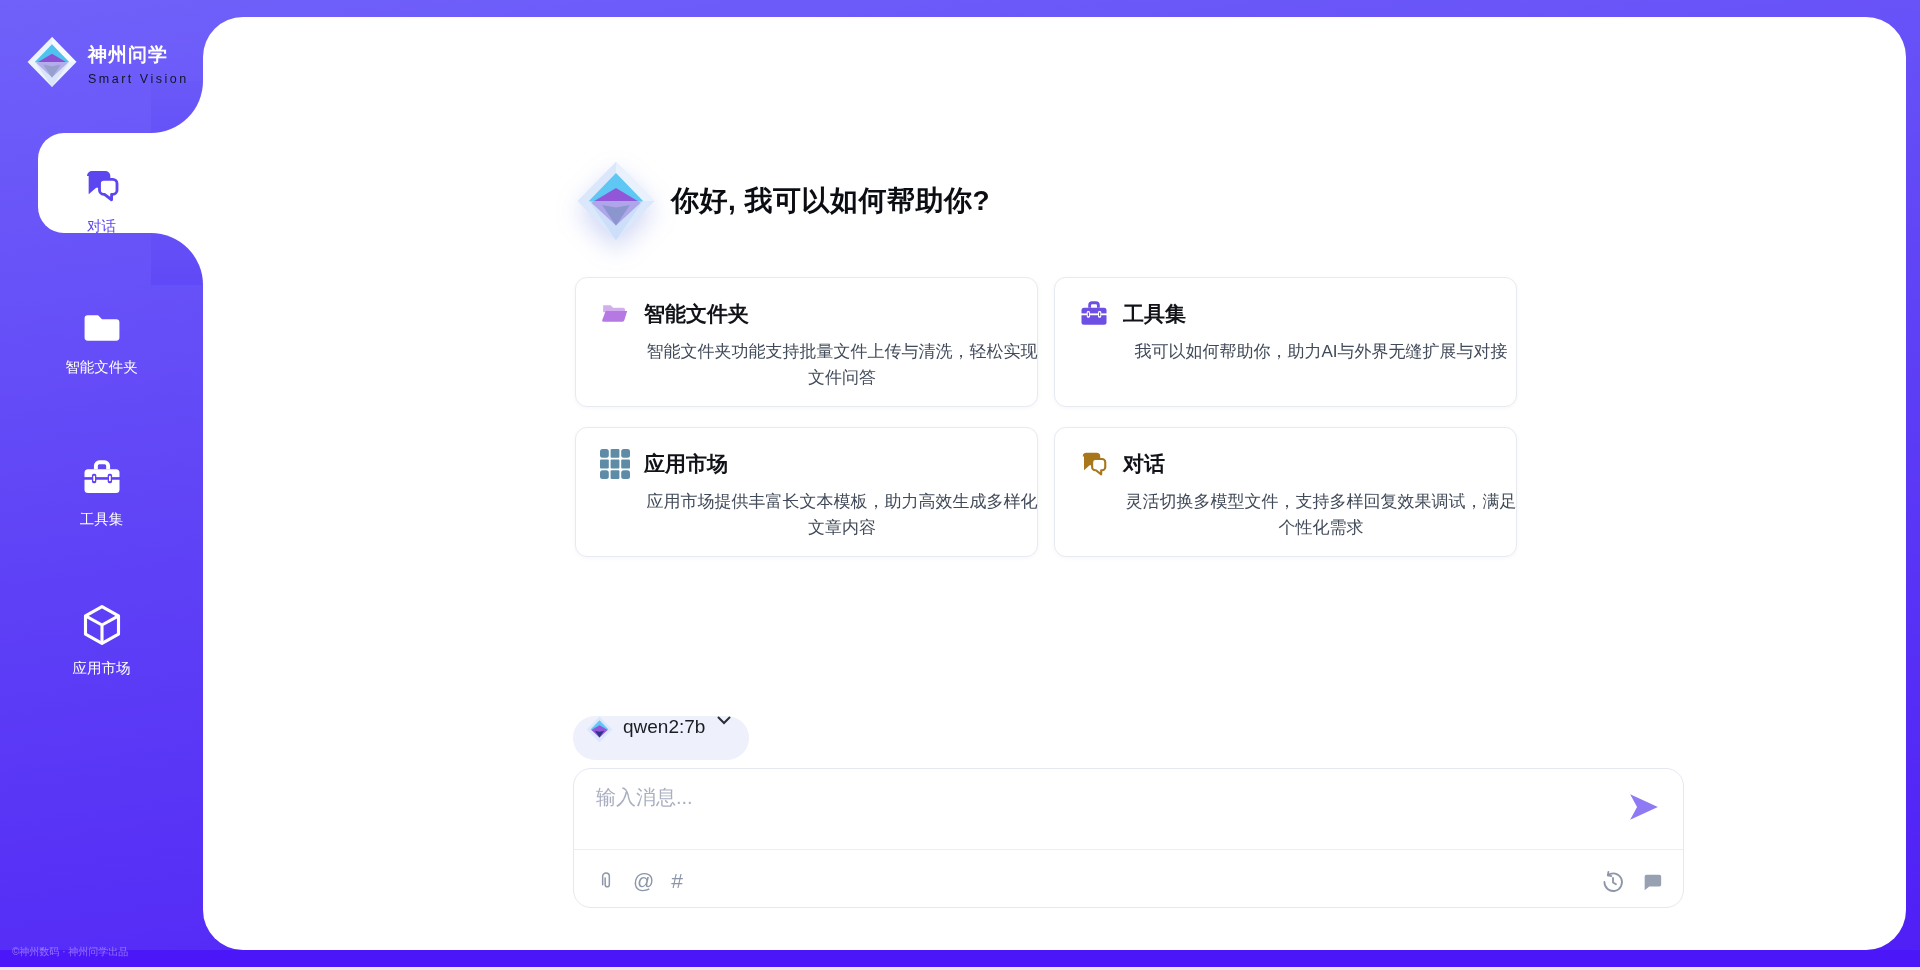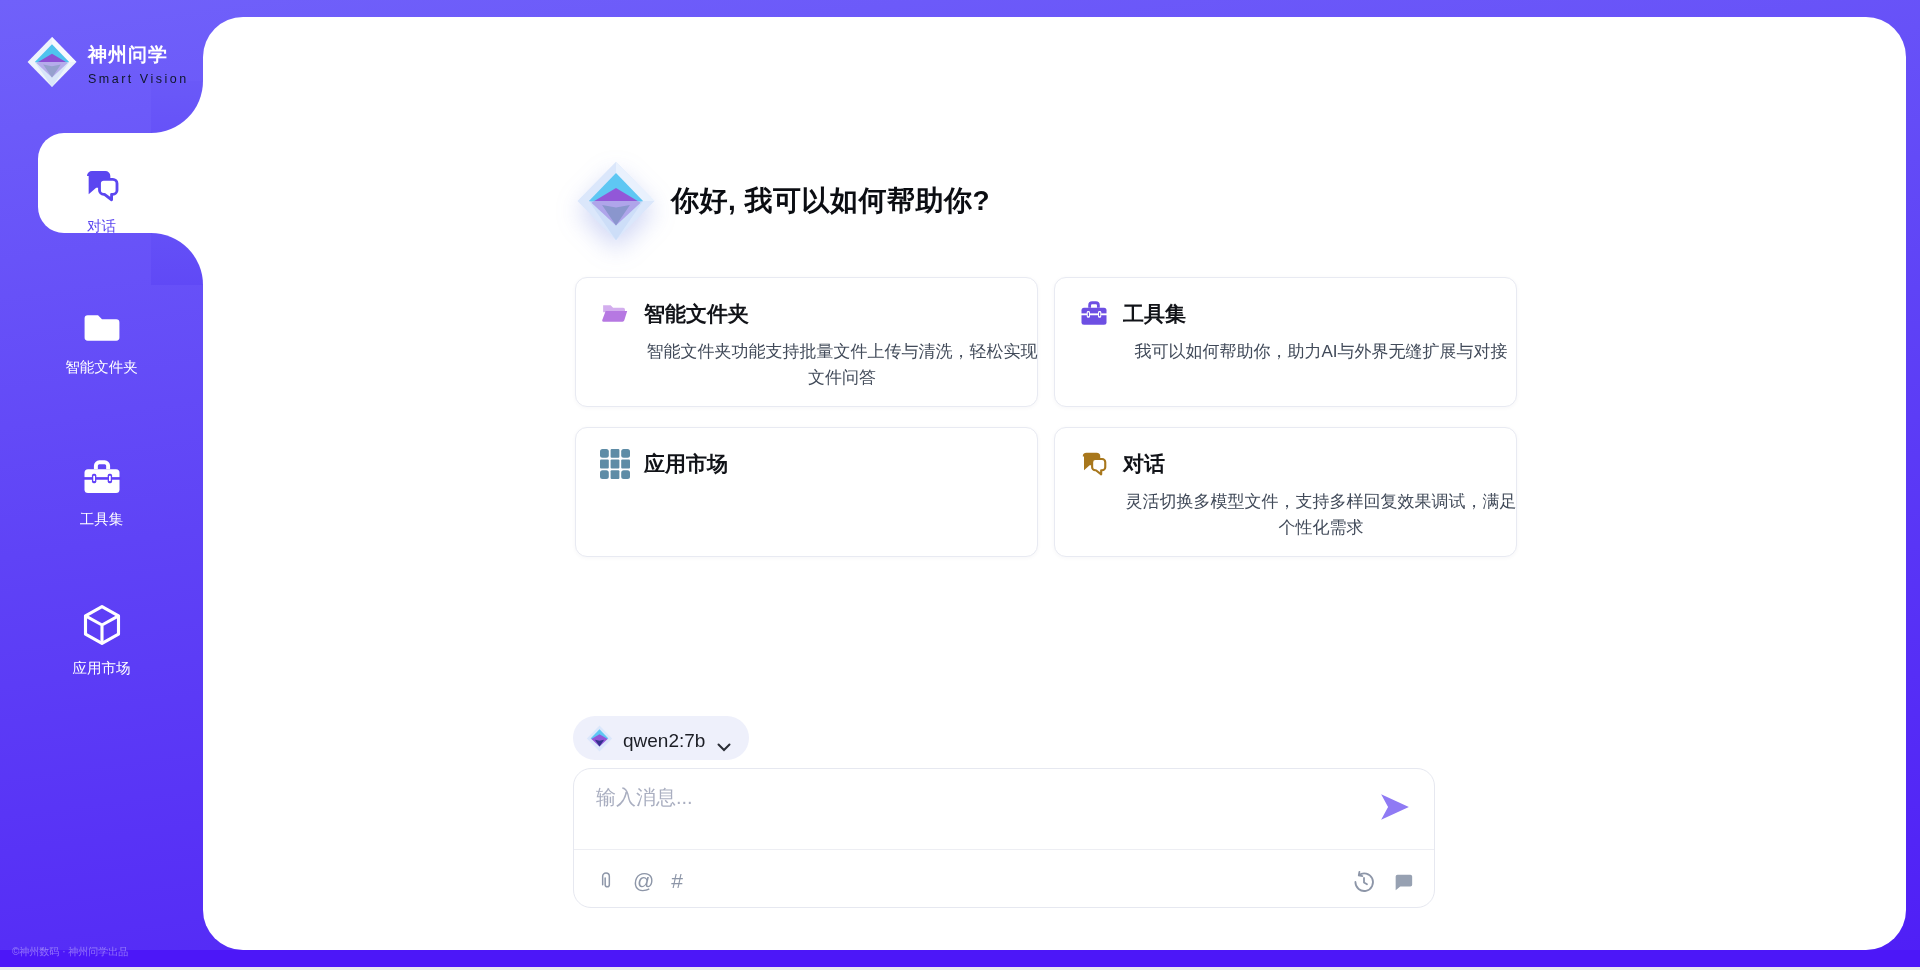--- a/index.html
+++ b/index.html
@@ -65,29 +65,29 @@
   .cards { left:575px; top:277px; width:944px; display:grid;
            grid-template-columns:463px 463px; column-gap:16px; row-gap:20px; z-index:2; }
   .card { height:130px; background:#fff; border:1px solid #e8eaf2; border-radius:12px;
           padding:21px 8px 0 24px; box-shadow:0 1px 4px rgba(30,30,80,.04); cursor:pointer; }
   .card-head { display:flex; align-items:center; gap:14px; }
   .card-head svg { width:30px; height:30px; flex:0 0 auto; }
   .card-title { font-size:21px; font-weight:bold; color:#111318; }
   .card-desc { margin:10px 0 0 44px; width:396px; font-size:17px; line-height:1.55; color:#414a59;text-align:center; }
 
   
-  .model-pill { left:573px; top:716px; height:44px; display:inline-flex; align-items:flex-end;
+  .model-pill { left:573px; top:716px; height:44px; display:inline-flex; align-items:flex-start;
                 gap:10px; padding:0 18px 8px 13px; background:#eef0fb; border:none;
                 border-radius:22px; cursor:pointer; z-index:2; font-family:inherit; }
   .model-pill svg.mini { width:27px; height:27px; }
   .model-name { font-size:19px; color:#1b1d24; }
   .model-pill svg.chev { width:14px; height:9px; color:#2a2d35; margin-left:2px; }
 
   
-  .composer { left:573px; top:768px; width:862px; height:140px; background:#fff;
+  .composer { left:573px; top:768px; width:1111px; height:140px; background:#fff;
               border:1px solid #e6e8f0; border-radius:18px; z-index:2; }
   .composer textarea { position:absolute; left:22px; top:15px; width:740px; height:58px;
               border:none; outline:none; resize:none; font-size:20px; color:#2b2f3a;
               font-family:inherit; background:transparent; }
   .composer textarea::placeholder { color:#a9aec0; }
   .send-btn { position:absolute; right:22px; top:24px; width:34px; height:30px; border:none;
               background:transparent; cursor:pointer; color:#8f7af4; padding:0; }
   .send-btn svg { width:32px; height:28px; }
   .composer-divider { position:absolute; left:0; right:0; top:80px; height:1px; background:#edeef3; }
   .tools-left { position:absolute; left:22px; top:96px; display:flex; align-items:center;
@@ -218,20 +218,21 @@
           <rect x="21.2" y="0" width="8.8" height="8.8" rx="2.5"></rect>
         <rect x="0" y="10.6" width="8.8" height="8.8" rx="1"></rect>
           <rect x="10.6" y="10.6" width="8.8" height="8.8" rx="1"></rect>
           <rect x="21.2" y="10.6" width="8.8" height="8.8" rx="1"></rect>
         <rect x="0" y="21.2" width="8.8" height="8.8" rx="2.5"></rect>
           <rect x="10.6" y="21.2" width="8.8" height="8.8" rx="1"></rect>
           <rect x="21.2" y="21.2" width="8.8" height="8.8" rx="2.5"></rect>
       </svg>
       <span class="card-title">应用市场</span>
     </div>
+    <p class="card-desc">应用市场提供丰富长文本模板，助力高效生成多样化文章内容</p>
   </div>
 
   <div class="card">
     <div class="card-head">
       <svg viewBox="0 0 48 48" style="color:#a8771c">
         <path d="M6 12a6 6 0 0 1 6-6h16a6 6 0 0 1 6 6v8a6 6 0 0 1-6 6H17l-9 8V12z" fill="currentColor"></path>
         <path d="M26 16h11a5 5 0 0 1 5 5v8a5 5 0 0 1-5 5h-1.5v6.5L27 34h-1a5 5 0 0 1-5-5v-8a5 5 0 0 1 5-5z" fill="#ffffff" stroke="currentColor" stroke-width="3.4" stroke-linejoin="round"></path>
       </svg>
       <span class="card-title">对话</span>
     </div>

